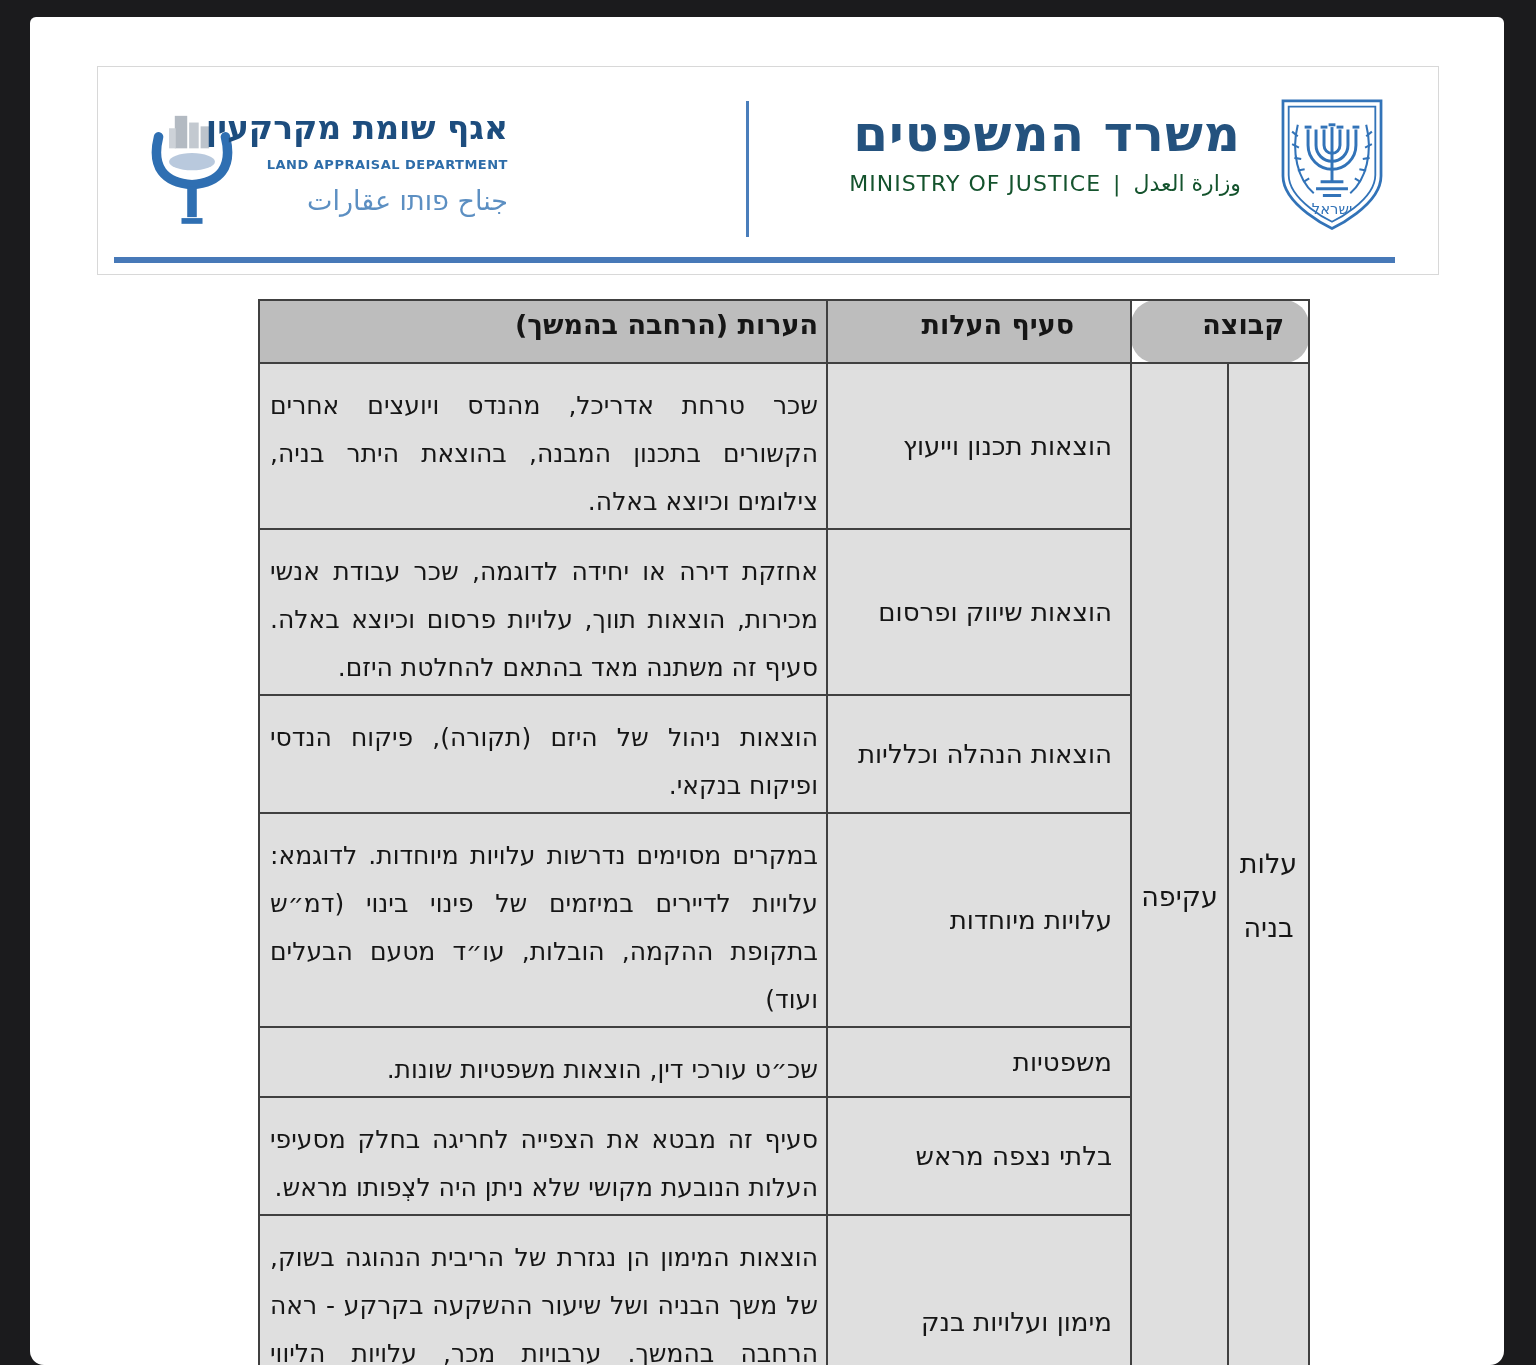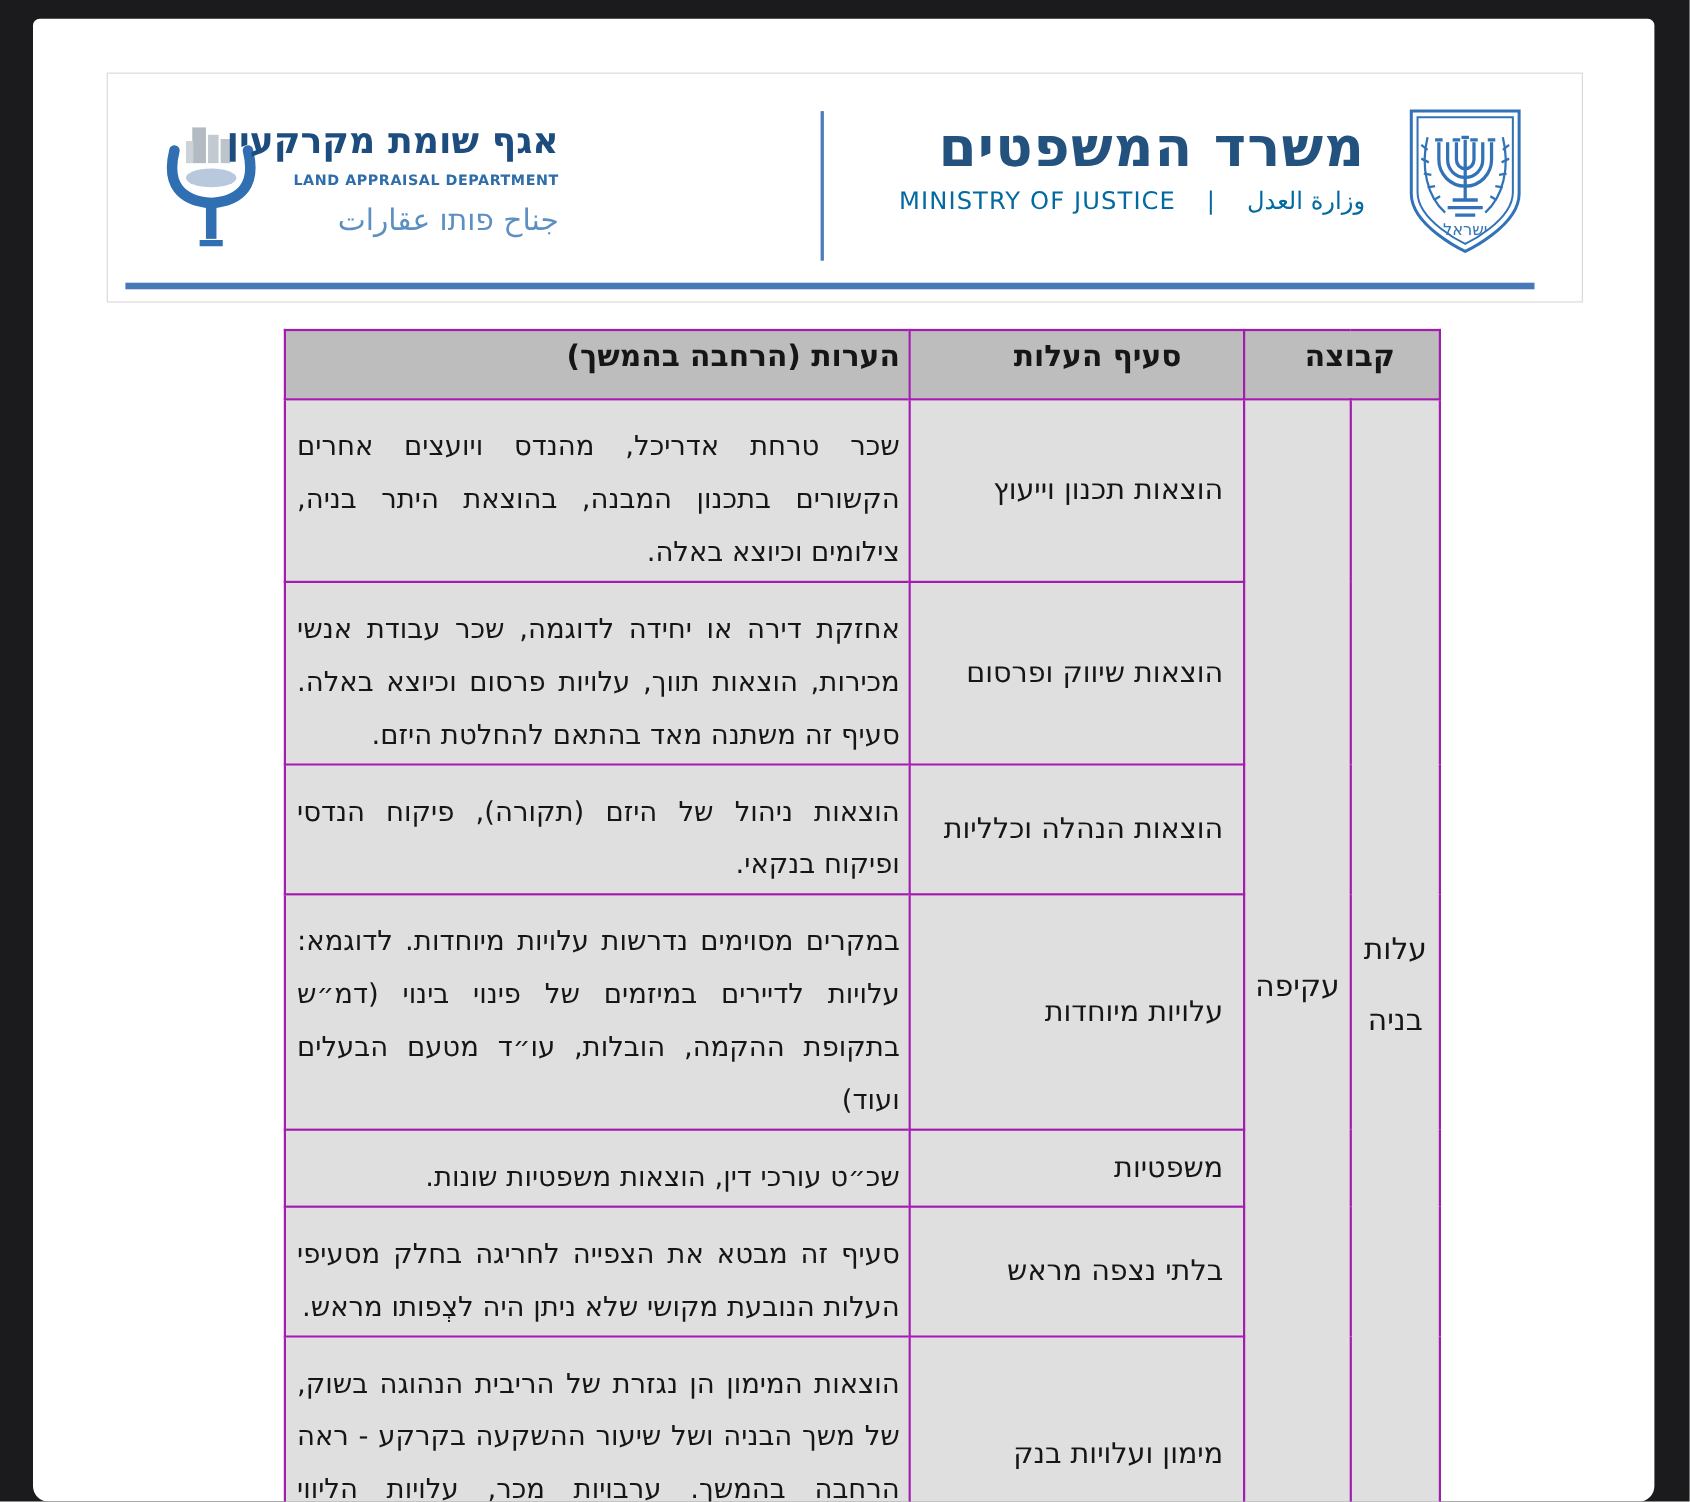--- a/index.html
+++ b/index.html
@@ -30,22 +30,22 @@
   }
   .ministry-emblem{position:absolute;left:1177px;top:30px;width:114px;height:140px;}
   .ministry-text{
     position:absolute;right:197px;top:36px;text-align:right;direction:rtl;
   }
   .ministry-title{
     font-size:50px;font-weight:bold;color:#24527e;line-height:62px;letter-spacing:1px;
     white-space:nowrap;
   }
   .ministry-sub{
-    margin-top:6px;font-size:22px;color:#0369a1;white-space:nowrap;
-    display:flex;flex-direction:row;justify-content:flex-end;gap:28px;direction:ltr;
+    margin-top:6px;font-size:22px;color:#14532d;white-space:nowrap;
+    display:flex;flex-direction:row;justify-content:flex-end;gap:12px;direction:ltr;
     letter-spacing:1px;
   }
   .dept-graphic{position:absolute;left:51px;top:44px;width:86px;height:132px;}
   .dept-text{
     position:absolute;left:150px;top:38px;width:260px;text-align:right;direction:rtl;
   }
   .dept-title{
     font-size:33px;font-weight:bold;color:#1d4d7e;line-height:46px;white-space:nowrap;
   }
   .dept-en{
@@ -54,29 +54,29 @@
   }
   .dept-ar{
     font-size:27px;color:#5c8fc2;line-height:44px;white-space:nowrap;
   }
   
   .cost-table{
     position:absolute;left:228px;top:282px;width:1050px;
     border-collapse:collapse;direction:rtl;table-layout:fixed;
   }
   .cost-table td,.cost-table th{
-    border:2px solid #a21caf;background:#dfdfdf;
+    border:2px solid #404040;background:#dfdfdf;
     padding:0;overflow:hidden;vertical-align:top;
     font-weight:normal;
   }
   .cost-table th{
     background:#bdbdbd;font-weight:bold;font-size:27px;
     text-align:right;padding:8px 8px 0 4px;
   }
-  th.h-group{padding-left:4px;padding-right:40px;}
+  th.h-group{padding-left:4px;padding-right:24px;border-radius:25px;}
   th.h-item{padding-right:56px;}
   .t-header{height:63px}
   .r1{height:145px}.r2{height:146px}.r3{height:112px}.r4{height:143px}
   .r5{height:70px}.r6{height:109px}.r7{height:145px}.r8{height:65px}
   td.c-note{
     font-size:25px;line-height:48px;text-align:justify;text-align-last:right;
     padding:18px 8px 2px 10px;
   }
   td.c-item{
     font-size:26px;text-align:right;vertical-align:middle;

